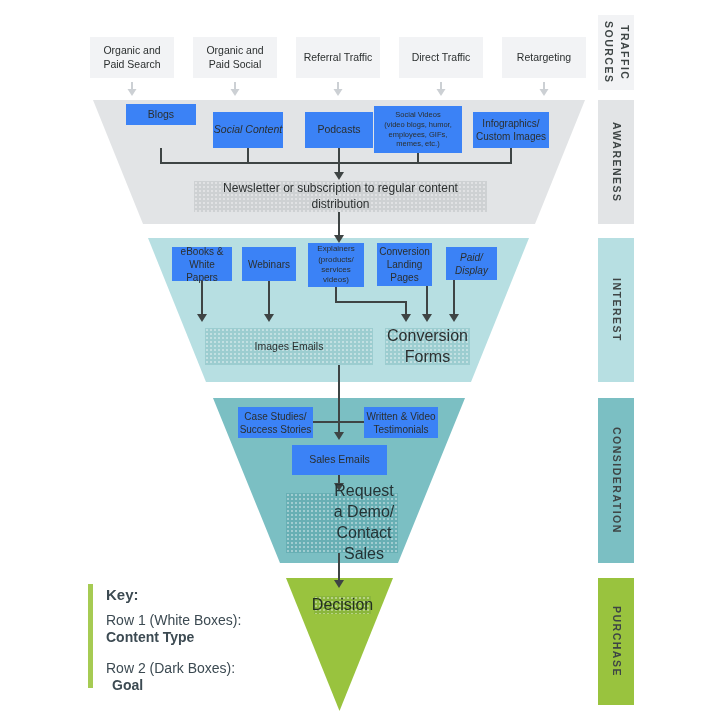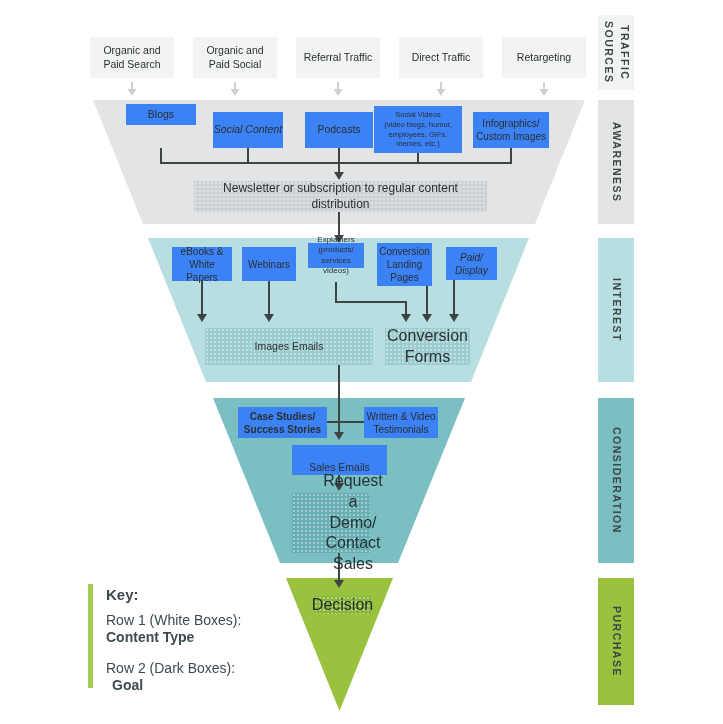--- a/index.html
+++ b/index.html
@@ -125,21 +125,21 @@
       <span class="lbl">Newsletter or subscription to regular content distribution</span>
     </div>
 
   <div class="box box-white" style="left:172px;top:247px;width:60px;height:34px;">
       <span class="lbl">eBooks &amp;
 White Papers</span>
     </div>
   <div class="box box-white" style="left:242px;top:247px;width:54px;height:34px;">
       <span class="lbl">Webinars</span>
     </div>
-  <div class="box box-white fs8" style="left:308px;top:243px;width:56px;height:25px;">
+  <div class="box box-white fs8" style="left:308px;top:243px;width:56px;height:44px;">
       <span class="lbl">Explainers
 (products/
 services videos)</span>
     </div>
   <div class="box box-white" style="left:377px;top:243px;width:55px;height:43px;">
       <span class="lbl">Conversion
 Landing
 Pages</span>
     </div>
   <div class="box box-white" style="left:446px;top:247px;width:51px;height:33px;font-style:italic;">
@@ -148,33 +148,33 @@
     </div>
 
   <div class="box goal goal-teal1 fs105" style="left:205px;top:328px;width:168px;height:37px;">
       <span class="lbl">Images Emails</span>
     </div>
   <div class="box goal goal-teal1" style="left:385px;top:328px;width:85px;height:37px;">
       <span class="lbl">Conversion
 Forms</span>
     </div>
 
-  <div class="box box-white" style="left:238px;top:407px;width:89px;height:31px;font-weight:bold;">
+  <div class="box box-white" style="left:238px;top:407px;width:75px;height:31px;">
       <span class="lbl">Case Studies/
 Success Stories</span>
     </div>
   <div class="box box-white" style="left:364px;top:407px;width:74px;height:31px;">
       <span class="lbl">Written &amp; Video
 Testimonials</span>
     </div>
-  <div class="box box-white fs105" style="left:292px;top:445px;width:95px;height:30px;align-items:flex-end;">
+  <div class="box box-white fs105" style="left:292px;top:445px;width:95px;height:30px;">
       <span class="lbl">Sales Emails</span>
     </div>
 
-  <div class="box goal goal-teal2" style="left:292px;top:493px;width:78px;height:60px;color:#243335;padding-left:44px;">
+  <div class="box goal goal-teal2" style="left:286px;top:493px;width:112px;height:60px;color:#243335;padding-left:44px;">
       <span class="lbl">Request a Demo/
 Contact Sales</span>
     </div>
 
   <div class="box goal goal-green" style="left:314px;top:596px;width:57px;height:18px;color:#233022;">
       <span class="lbl">Decision</span>
     </div>
 
   <div class="side" style="top:15px;height:75px;background:#f2f3f5;">
       <span class="lbl">TRAFFIC

